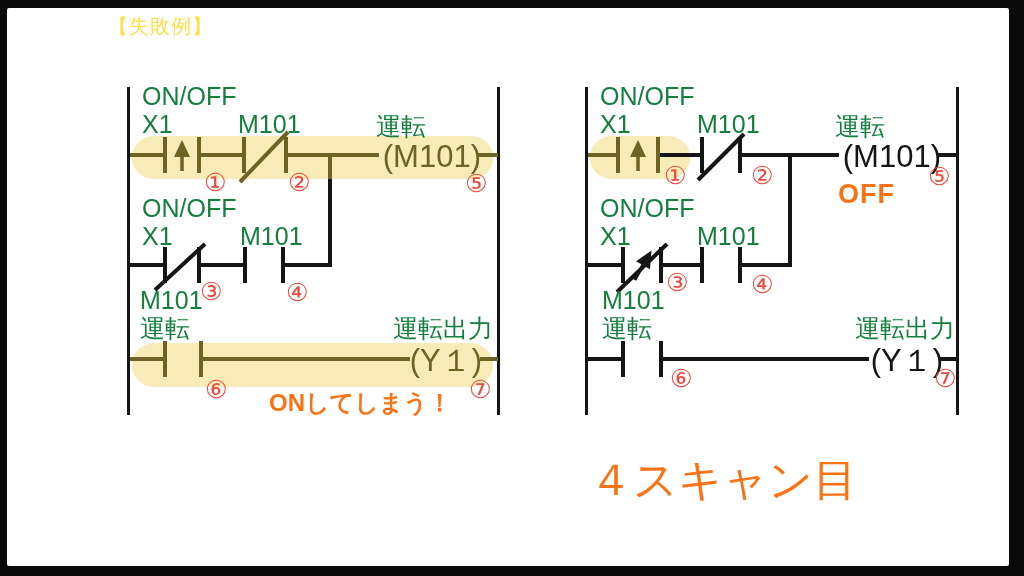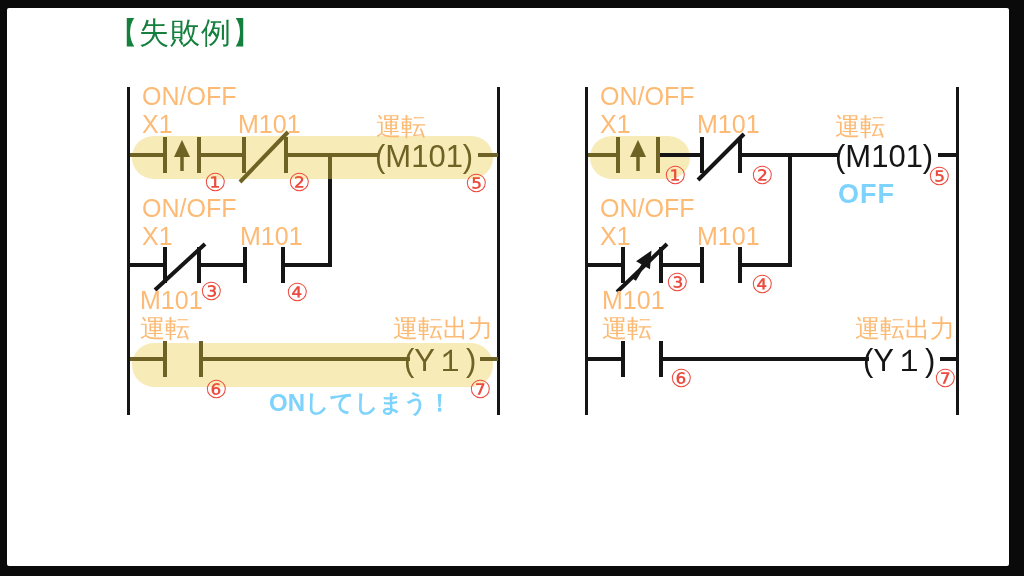--- a/index.html
+++ b/index.html
@@ -4,26 +4,26 @@
 <style>
   html,body{margin:0;padding:0;background:#0a0a0a;}
   .stage{position:relative;width:1024px;height:576px;background:#0a0a0a;overflow:hidden;
          font-family:"Liberation Sans","DejaVu Sans",sans-serif;}
   .panel{position:absolute;left:7px;top:8px;width:1002px;height:558px;background:#ffffff;border-radius:2px;}
   .h{position:absolute;height:4px;background:#151515;}
   .v{position:absolute;width:4px;background:#151515;}
   .bar{position:absolute;width:4px;height:36px;background:#151515;}
   .ol{background:#6e6324;}
   .pill{position:absolute;background:#f7ebb7;border-radius:22px;}
-  .title{position:absolute;font-size:30px;color:#15803d;letter-spacing:1px;white-space:nowrap;}
-  .lbl{position:absolute;font-size:25px;color:#fdba74;white-space:nowrap;line-height:1;}
-  .coil{position:absolute;font-size:31px;color:#151515;white-space:nowrap;line-height:36px;text-align:left;}
+  .title{position:absolute;font-size:20px;color:#fde047;letter-spacing:1px;white-space:nowrap;}
+  .lbl{position:absolute;font-size:25px;color:#15803d;white-space:nowrap;line-height:1;}
+  .coil{position:absolute;font-size:31px;color:#151515;white-space:nowrap;line-height:36px;text-align:right;}
   .coil.ol{background:none;color:#6e6324;}
   .mark{position:absolute;font-size:25px;line-height:1;color:#ec4c40;background:none;}
-  .red{position:absolute;color:#7dd3fc;white-space:nowrap;line-height:1;text-align:center;}
+  .red{position:absolute;color:#f97316;white-space:nowrap;line-height:1;text-align:center;}
   .warn{font-size:24px;font-weight:bold;}
   .off{font-size:27px;font-weight:bold;letter-spacing:1px;}
   .caption{font-size:44px;font-weight:500;}
   .copyright{position:absolute;font-size:23px;color:#3c3c3c;white-space:nowrap;}
   svg{position:absolute;overflow:visible;}
   .stroke-k{stroke:#151515;}
   .stroke-o{stroke:#6e6324;}
   .fill-k{fill:#151515;}
   .fill-o{fill:#6e6324;}
 </style>
@@ -182,13 +182,14 @@
 
   <div class="coil" style="left:863px;top:343px;width:80px">(Y１)</div>
 
   <div class="lbl" style="left:602px;top:288px">M101</div>
   <div class="lbl" style="left:602px;top:316px">運転</div>
   <div class="lbl" style="left:855px;top:316px">運転出力</div>
 
   <span class="mark" style="left:670px;top:366px">⑥</span>
   <span class="mark" style="left:934px;top:366px">⑦</span>
 
+  <div class="red caption" style="left:589px;top:458px">４スキャン目</div>
 </div>
 
 </body></html>

